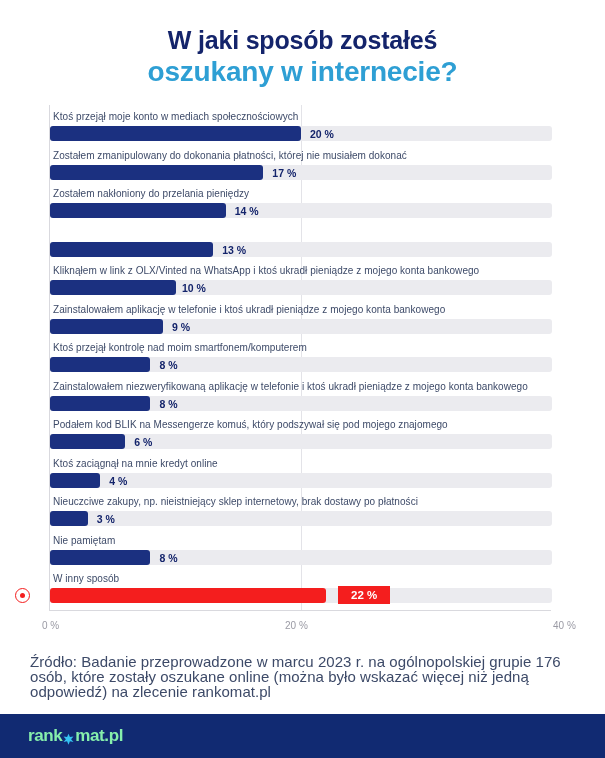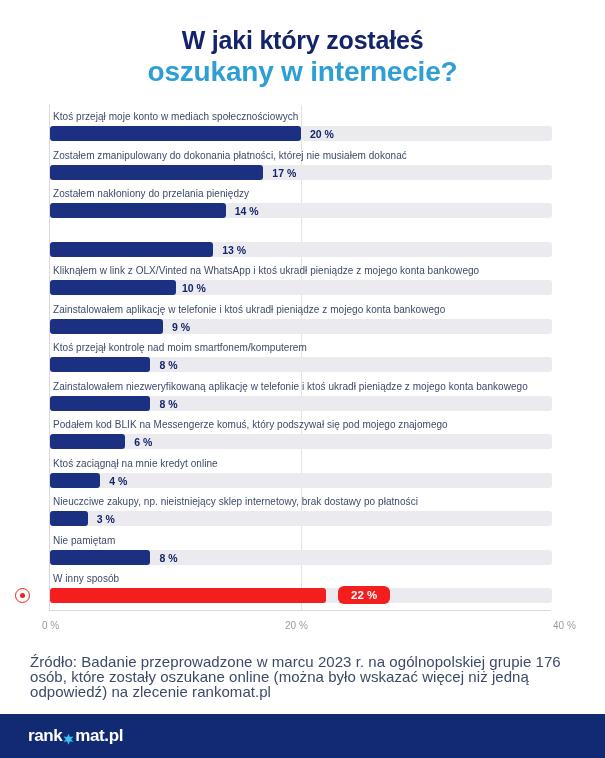--- a/index.html
+++ b/index.html
@@ -131,21 +131,21 @@
     color: #14246b;
     line-height: 14px;
     white-space: nowrap;
   }
 
   
   .row.highlight .bar { background: #f41e1e; }
   .row.highlight .value {
     background: #f41e1e;
     color: #ffffff;
-    border-radius: 6px;
+    border-radius: 0;
     padding: 2px 13px;
     top: 13px;
     font-size: 11.5px;
     line-height: 14px;
   }
   .marker {
     position: absolute;
     left: -35px;
     top: 15px;
     width: 15px;
@@ -204,42 +204,42 @@
     width: 605px;
     height: 44px;
     background: #112a72;
   }
   .logo {
     position: absolute;
     left: 28px;
     top: 12px;
     font-size: 17px;
     font-weight: bold;
-    color: #ffffff;
+    color: #86efac;
     letter-spacing: -0.4px;
     line-height: 20px;
     display: flex;
     align-items: center;
   }
   .logo-star {
     display: inline-block;
     width: 13px;
     height: 13px;
     margin: 0 0px;
     position: relative;
     top: 1px;
   }
 </style>
 </head>
 <body>
 
 <div id="page">
 
   <div class="title-block">
-    <div class="title-line1">W jaki który zostałeś</div>
+    <div class="title-line1">W jaki sposób zostałeś</div>
     <div class="title-line2">oszukany w internecie?</div>
   </div>
 
   <div class="chart">
     <div class="plot">
       <div class="gridline g20"></div>
       <div class="rows" id="rows">
           <div class="row" style="top: 6px;">
             <div class="row-label">Ktoś przejął moje konto w mediach społecznościowych</div>
             <div class="track"></div>

